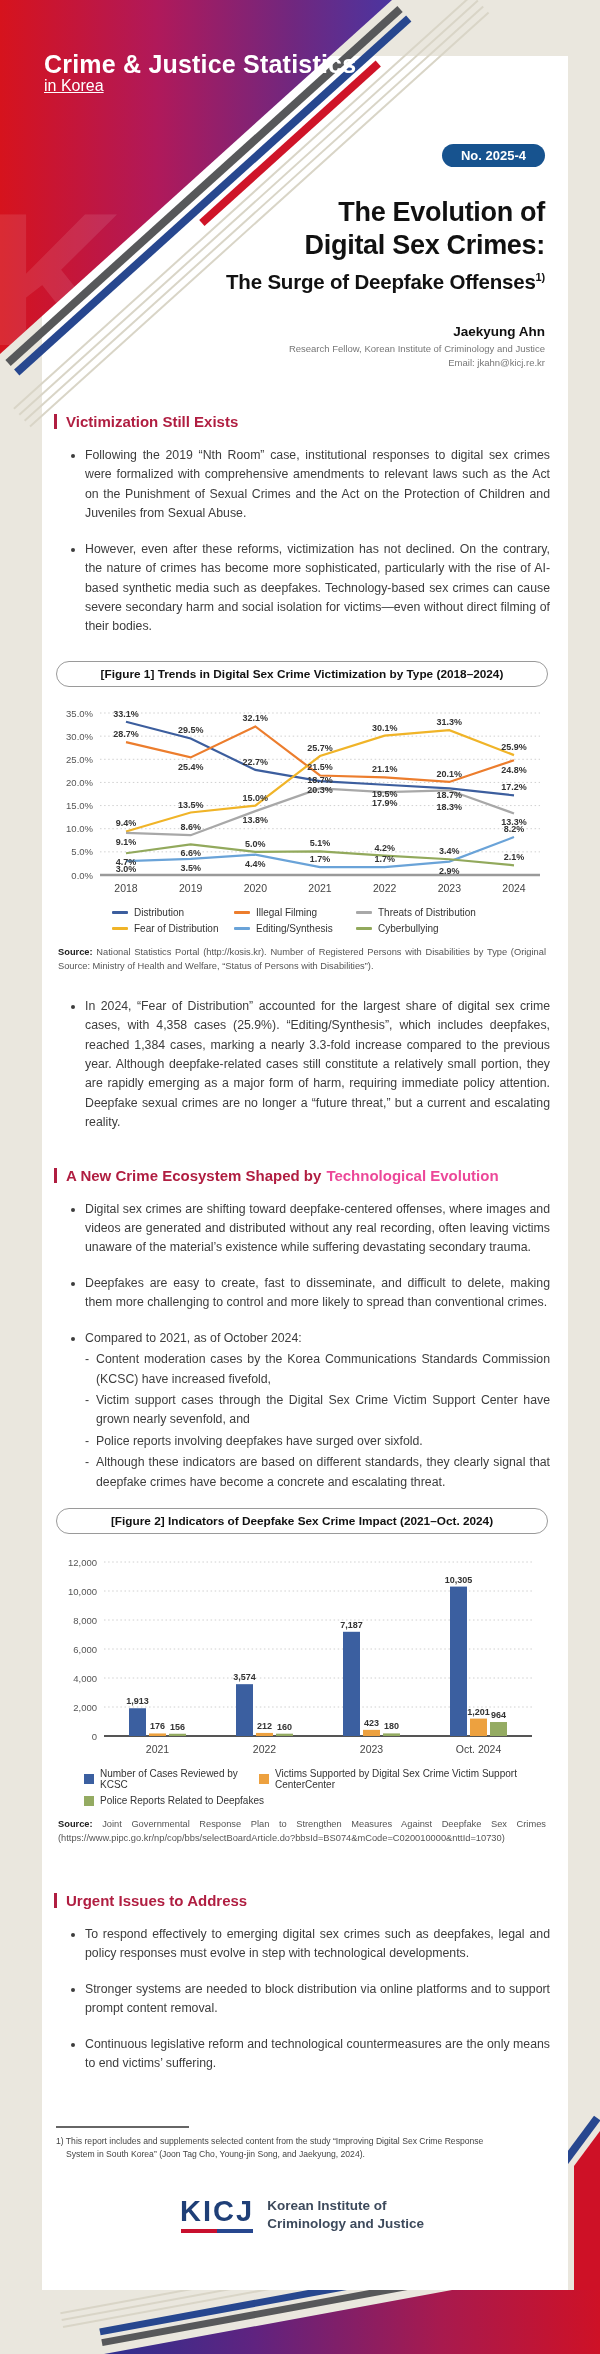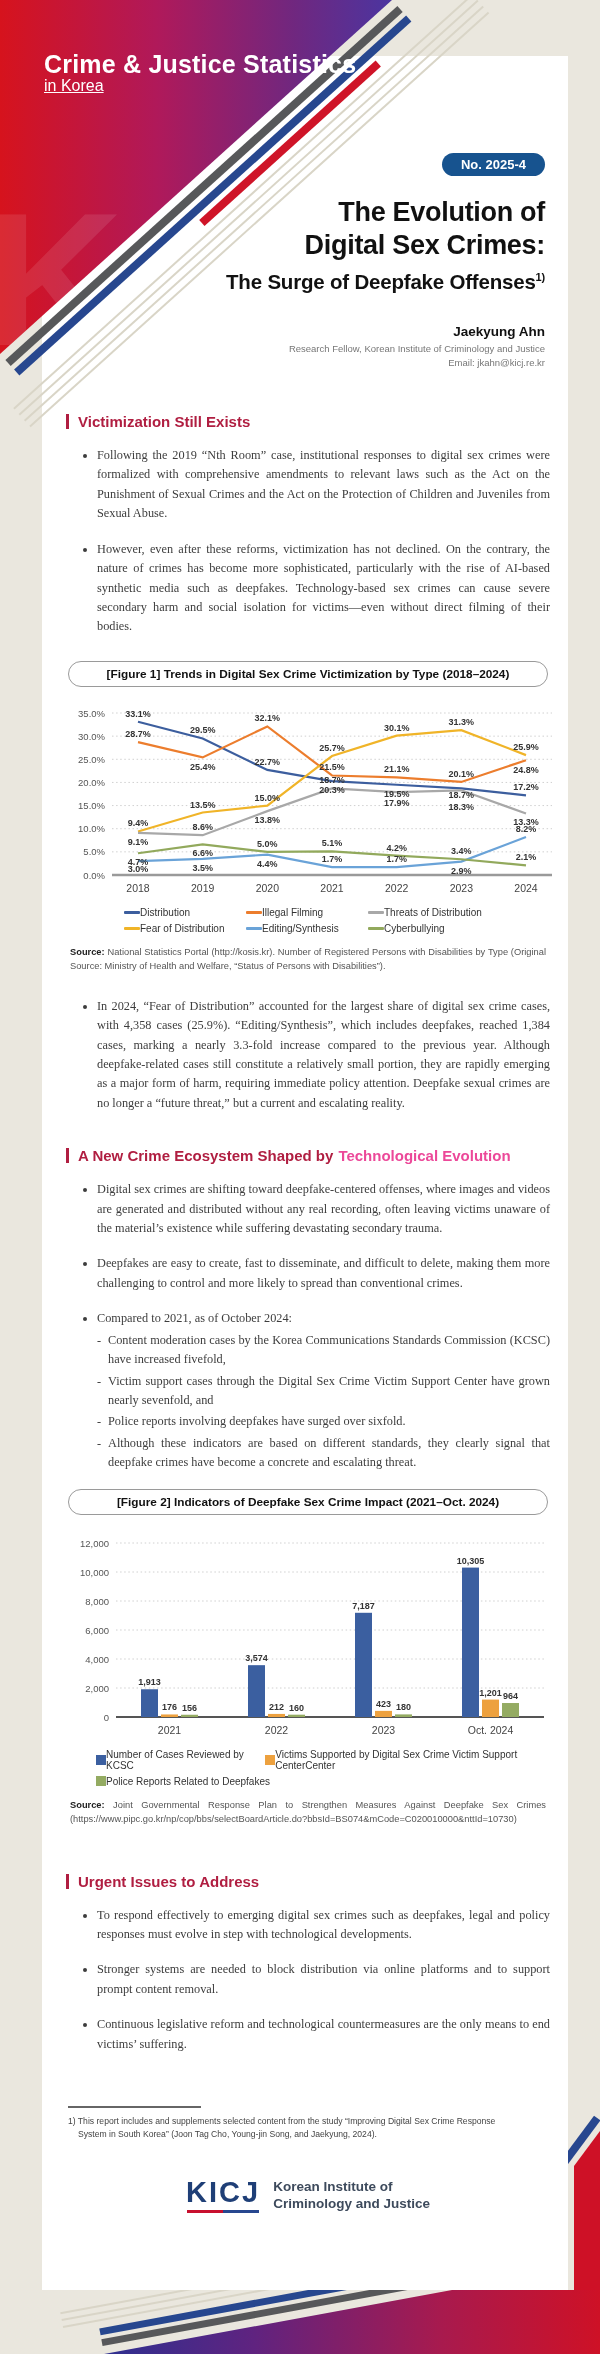--- a/index.html
+++ b/index.html
@@ -1,52 +1,52 @@
 <!DOCTYPE html>
 <html><head>
 <meta charset="utf-8">
 <style>
   html,body{margin:0;padding:0;background:#eae7de;}
   .page{position:relative;width:600px;height:2354px;background:#eae7de;overflow:hidden;
         font-family:"Liberation Sans", sans-serif;}
   
   .card{position:absolute;left:42px;right:32px;top:56px;bottom:64px;background:#ffffff;z-index:1;overflow:hidden;}
-  .content{padding:357px 18px 0 24px;}
+  .content{padding:357px 18px 0 12px;}
   
   .hdr-svg{position:absolute;top:0;left:0;z-index:2;pointer-events:none;}
   .btm-svg{position:absolute;bottom:0;left:0;z-index:0;pointer-events:none;}
   
   .hdr-text{position:absolute;z-index:3;}
   .series-title{top:50px;left:44px;color:#fff;font-weight:bold;font-size:25px;letter-spacing:.2px;}
   .series-sub{top:77px;left:44px;color:#fff;font-size:16px;text-decoration:underline;}
-  .badge{top:153px;right:55px;background:#17538f;color:#fff;font-weight:bold;font-size:13px;
+  .badge{top:144px;right:55px;background:#17538f;color:#fff;font-weight:bold;font-size:13px;
          padding:4px 19px;border-radius:13px;}
   .title-block{top:196px;right:55px;text-align:right;color:#111;}
   .title-l1,.title-l2{font-size:27px;font-weight:bold;line-height:33px;letter-spacing:-.3px;}
   .title-l3{font-size:20.5px;font-weight:bold;line-height:30px;letter-spacing:-.2px;}
   .title-l3 sup{font-size:11px;}
   .author-block{top:324px;right:55px;text-align:right;}
   .author-name{font-size:13.5px;font-weight:bold;color:#111;margin-bottom:3px;}
   .author-sub{font-size:9.5px;color:#777;line-height:1.45;}
   
   .sec-h{font-size:15px;font-weight:bold;color:#b01e41;margin:0 0 16px 0;display:flex;align-items:center;}
   .hbar{display:inline-block;width:3px;height:15px;background:#b01e41;margin-right:9px;}
   .sec-h .part2{color:#ec4899;margin-left:5px;}
-  ul.bullets{margin:0;padding-left:31px;font-family:Liberation Serif, serif;}
+  ul.bullets{margin:0;padding-left:31px;}
   ul.bullets li{font-size:12.3px;color:#3d3d3d;text-align:justify;line-height:1.58;margin-bottom:16px;}
   .dash{position:relative;padding-left:11px;margin-top:2px;}
   .dash::before{content:"-";position:absolute;left:0;}
   
   .fig-caption{border:1.2px solid #9a9a9a;border-radius:14px;text-align:center;font-weight:bold;
                font-size:11.8px;color:#111;padding:5px 6px;margin:24px 2px 12px 2px;}
   .chart-wrap{margin-top:4px;}
   .legend{margin:4px 0 0 58px;}
   .legend2{margin:6px 0 0 30px;}
   .lg-row{display:flex;margin-bottom:5px;}
-  .lg-item{display:inline-flex;align-items:center;font-size:10px;color:#333;}
+  .lg-item{display:inline-flex;align-items:center;gap:6px;font-size:10px;color:#333;}
   .legend .lg-item{min-width:122px;}
   .legend2 .lg-item{margin-right:18px;}
   .sw{display:inline-block;flex:none;}
   .sw.line{width:16px;height:3px;border-radius:1px;}
   .sw.sq{width:10px;height:10px;}
   .source{font-size:9.3px;color:#555;line-height:1.5;margin:12px 4px 0 4px;text-align:justify;}
   .source b{color:#222;}
   
   .footnote{margin-top:52px;}
   .fn-rule{width:133px;border-top:2px solid #666;margin:0 0 7px 2px;}

